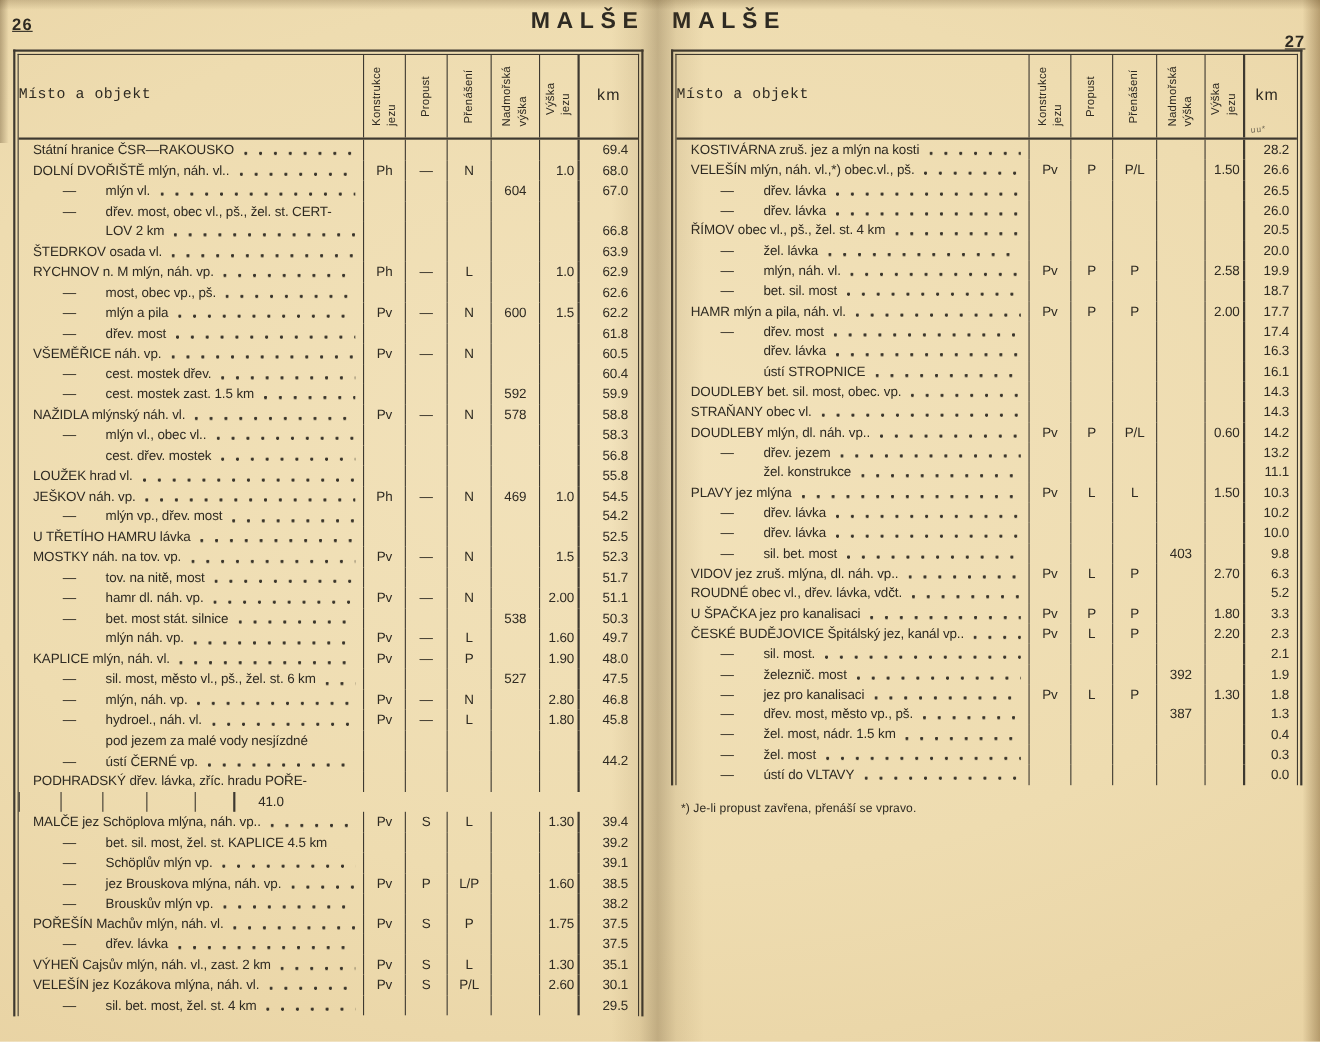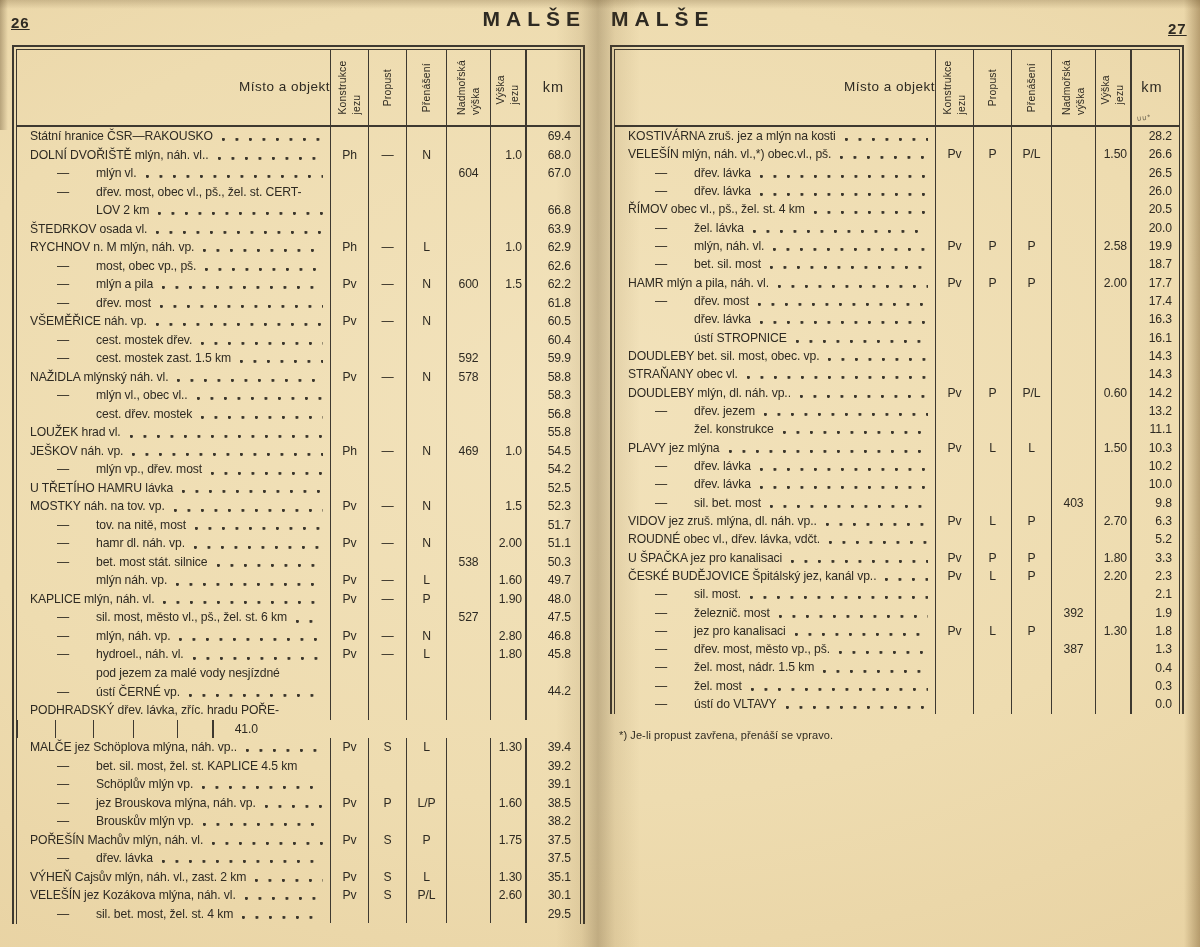--- a/index.html
+++ b/index.html
@@ -16,21 +16,21 @@
     background: linear-gradient(90deg, rgba(101,72,26,0) 0%, rgba(101,72,26,0.10) 30%, rgba(70,47,14,0.26) 50%, rgba(101,72,26,0.10) 70%, rgba(101,72,26,0) 100%); }
   .edge-right { right:0; top:0; width:16px; height:947px;
     background: linear-gradient(90deg, rgba(110,75,25,0) 0%, rgba(96,63,18,0.38) 100%); }
   .edge-top { left:0; top:0; width:1200px; height:9px;
     background: linear-gradient(180deg, rgba(70,45,10,0.20) 0%, rgba(70,45,10,0) 100%); }
   .edge-left { left:0; top:0; width:8px; height:130px;
     background: linear-gradient(90deg, rgba(60,38,8,0.30) 0%, rgba(60,38,8,0) 100%); }
 
   .page-num { position:absolute; font-size:15px; font-weight:bold; letter-spacing:1px;text-decoration:underline; }
   #num-left  { left:11px;  top:14px; }
-  #num-right { left:1168px; top:20px; }
+  #num-right { left:1168px; top:30px; }
   .running-title { position:absolute; top:7px; font-size:21px; font-weight:bold; letter-spacing:6px; }
   #title-left { left:300px; width:286px; text-align:right; }
   #title-right { left:611px; }
 
   
   .tbl { position:absolute; border:2.4px solid #3e3930; border-bottom:none; overflow:hidden; }
   .tbli { border:1px solid #3e3930; border-bottom:none; margin:2px 2px 0 2px; height:calc(100% - 2px); }
   #tblL { left:12px;  top:45px; width:573px; height:879px; }
   #tblR { left:610px; top:45px; width:574px; height:669px; }
 
@@ -43,21 +43,21 @@
   .c-place { flex:1 1 auto; display:flex; align-items:center; padding-left:13px; overflow:hidden; white-space:nowrap; }
   .c-k  { width:38px; border-left:1.5px solid #3e3930; text-align:center; }
   .c-p  { width:38px; border-left:1.2px solid #3e3930; text-align:center; }
   .c-pr { width:40px; border-left:1.2px solid #3e3930; text-align:center; }
   .c-nv { width:44px; border-left:1.2px solid #3e3930; text-align:center; }
   .c-vj { width:35px; border-left:1.2px solid #3e3930; text-align:right; padding-right:3px; }
   .c-km { width:55px; border-left:2.4px solid #3e3930; text-align:right; padding-right:9px; }
   #tblR .c-km { width:49px; padding-right:7px; }
 
   .hc { display:flex; align-items:center; justify-content:center; padding:0; }
-  .hc.c-place { justify-content:flex-end; padding-left:0; }
+  .hc.c-place { justify-content:flex-start; padding-left:0;font-family:Liberation Mono, monospace; }
   .place-h { font-size:13.5px; letter-spacing:0.5px; }
   .km-h { font-size:14.5px; letter-spacing:1px; }
   .vh { transform:rotate(-90deg); white-space:pre-line; font-size:10.4px; line-height:1.3; width:72px; text-align:left; letter-spacing:0.2px; }
 
   .dash { flex:0 0 auto; margin-left:17px; width:32px; margin-right:17px; text-align:center; }
   .sp   { flex:0 0 auto; width:66px; }
   .ptx  { flex:0 0 auto; }
   .ld { flex:1 1 auto; min-width:0; height:3px; margin:7px 7px 0 9px;
         background-image: radial-gradient(circle at 1.4px 1.4px, #3a352b 1.25px, transparent 1.75px);
         background-size:13.5px 3px; background-repeat:repeat-x; }

